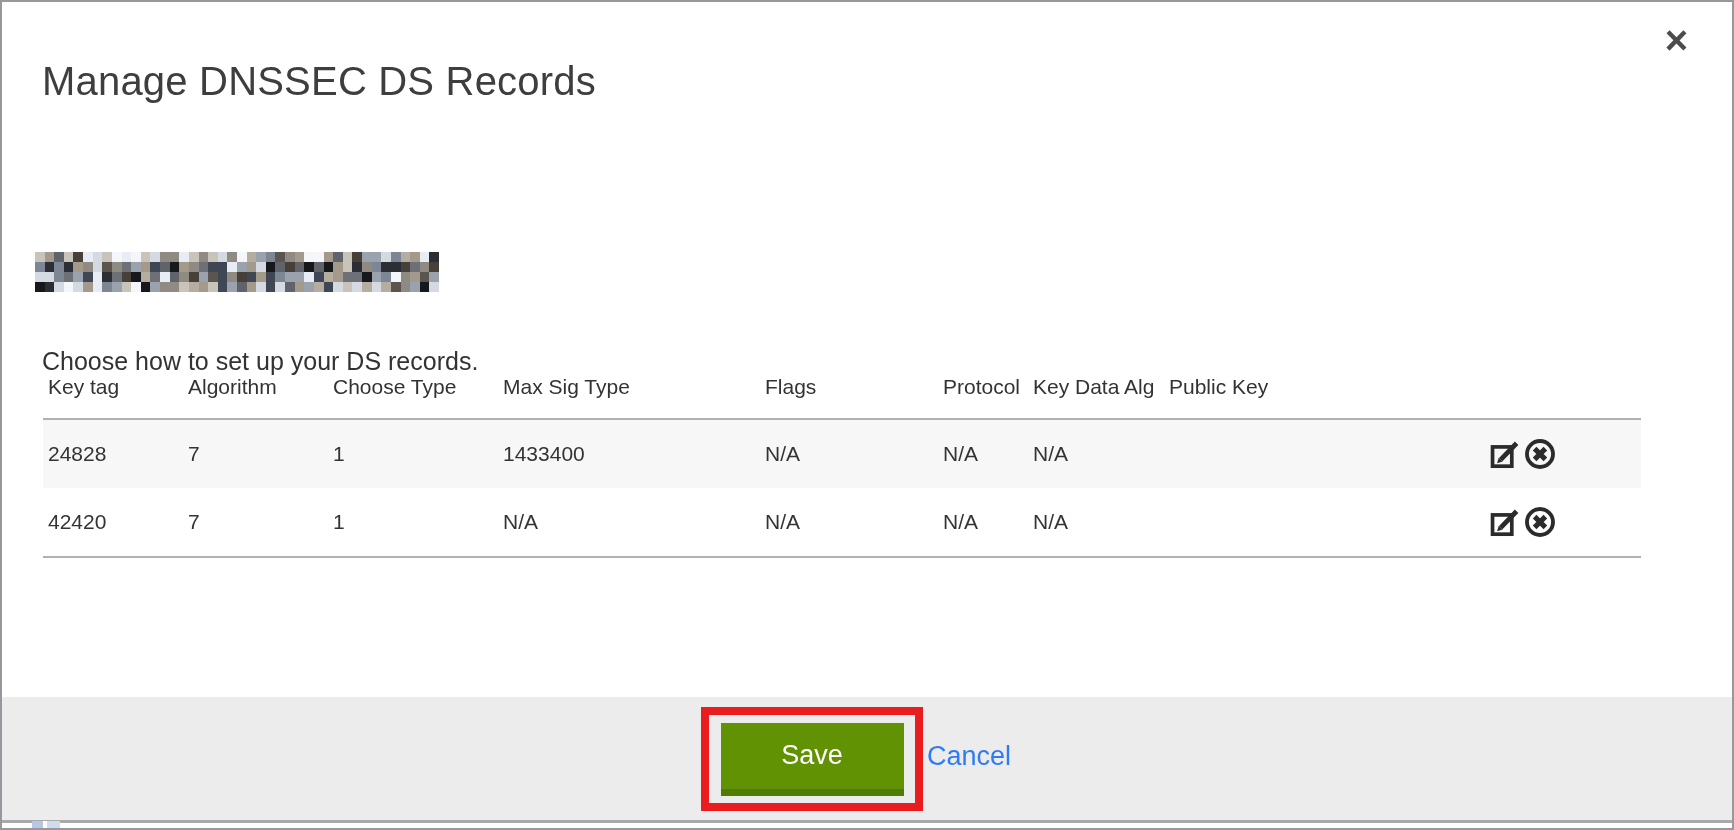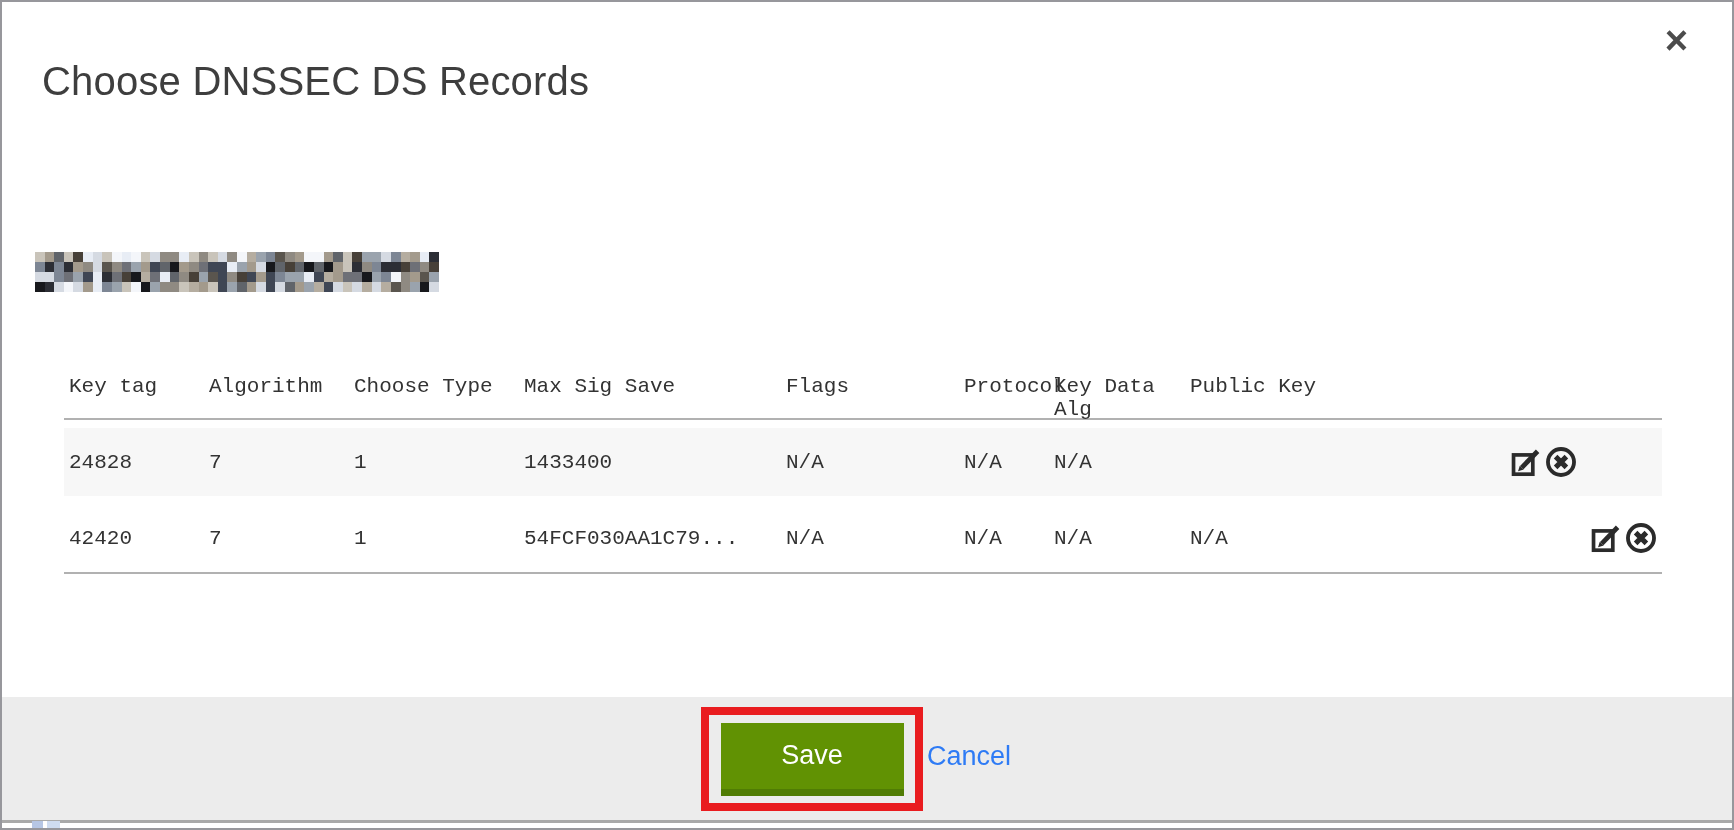--- a/index.html
+++ b/index.html
@@ -10,26 +10,26 @@
            color:#3e3e3e; letter-spacing:0.2px; }
   .close { position:absolute; top:18px; right:44px; font-size:40px; font-weight:700;
            color:#4c4c4c; line-height:1; cursor:pointer; }
 
   .mosaic { position:absolute; left:33px; top:250px; width:404px; height:40px;
             display:grid; grid-template-columns:repeat(42,1fr); grid-template-rows:repeat(4,1fr); }
   .mosaic div { width:100%; height:100%; }
 
   .instruction { position:absolute; left:40px; top:320px; font-size:25px; color:#333; }
 
-  .ds-table { position:absolute; left:62px; top:366px; width:1598px;font-family:Liberation Mono, monospace; }
+  .ds-table { position:absolute; left:41px; top:366px; width:1598px; }
   .trow { display:grid; grid-template-columns:145px 145px 170px 262px 178px 90px 136px 189px 1fr 80px;
           align-items:center; font-size:21px; color:#333; box-sizing:border-box; }
   .trow .c0 { padding-left:5px; }
   .thead { height:52px; border-bottom:2px solid #b1b1b1; align-items:start; padding-top:7px; }
-  .drow { height:68px;margin-top:8px; }
+  .drow { height:68px; }
   .drow.alt { background:#f7f7f7; }
   .table-end { border-bottom:2px solid #b1b1b1; height:0; }
   .icons-cell { display:flex; justify-content:flex-end; align-items:center; gap:1px; padding-right:4px; }
   .icons-cell svg { display:block; cursor:pointer; }
 
   .add-btn { position:absolute; left:45px; top:573px; width:233px; height:50px;
              background:#fff; border:3px solid #5a9c1a; color:#47941c; font-size:22px;
              font-family:inherit; cursor:pointer; box-sizing:border-box; }
 
   .footer { position:absolute; left:0; right:0; top:695px; height:123px;
@@ -44,21 +44,21 @@
             text-decoration:none; cursor:pointer; }
 
   .page-fragment { position:absolute; left:30px; bottom:0; width:28px; height:7px;
                    background:linear-gradient(90deg,#b6c6e4 0 40%,#ffffff 40% 55%,#cfdcf0 55% 100%); }
 </style>
 </head>
 <body>
 
 <div class="frame">
 
-  <h1 class="title">Choose DNSSEC DS Records</h1>
+  <h1 class="title">Manage DNSSEC DS Records</h1>
   <span class="close">×</span>
 
   <div class="mosaic">
       <div style="background: rgb(201, 196, 186);"></div>
       <div style="background: rgb(163, 154, 140);"></div>
       <div style="background: rgb(96, 100, 106);"></div>
       <div style="background: rgb(201, 196, 186);"></div>
       <div style="background: rgb(71, 64, 56);"></div>
       <div style="background: rgb(232, 237, 245);"></div>
       <div style="background: rgb(213, 218, 226);"></div>
@@ -218,27 +218,28 @@
       <div style="background: rgb(181, 173, 160);"></div>
       <div style="background: rgb(213, 218, 226);"></div>
       <div style="background: rgb(181, 173, 160);"></div>
       <div style="background: rgb(90, 85, 78);"></div>
       <div style="background: rgb(143, 138, 130);"></div>
       <div style="background: rgb(154, 163, 173);"></div>
       <div style="background: rgb(23, 24, 28);"></div>
       <div style="background: rgb(213, 218, 226);"></div>
     </div>
 
+  <p class="instruction">Choose how to set up your DS records.</p>
 
   <div class="ds-table">
     <div class="trow thead">
       <span class="c0">Key tag</span>
       <span>Algorithm</span>
       <span>Choose Type</span>
-      <span>Max Sig Save</span>
+      <span>Max Sig Type</span>
       <span>Flags</span>
       <span>Protocol</span>
       <span>Key Data Alg</span>
       <span>Public Key</span>
       <span></span>
     </div>
 
     <div class="trow drow alt">
       <span class="c0">24828</span>
       <span>7</span>
@@ -258,21 +259,20 @@
           <circle cx="12" cy="12" r="9.2" fill="none" stroke="#2b2b2b" stroke-width="2.7"></circle>
           <path d="M8.2 8.2 L15.8 15.8 M15.8 8.2 L8.2 15.8" stroke="#2b2b2b" stroke-width="3.6"></path>
         </svg>
       </span>
     </div>
 
     <div class="trow drow">
       <span class="c0">42420</span>
       <span>7</span>
       <span>1</span>
-      <span>54FCF030AA1C79...</span>
       <span>N/A</span>
       <span>N/A</span>
       <span>N/A</span>
       <span>N/A</span>
       <span></span>
       <span class="icons-cell">
         <svg width="34" height="34" viewBox="0 0 24 24">
           <rect x="3.2" y="7" width="13.6" height="13.6" fill="none" stroke="#2b2b2b" stroke-width="2.6"></rect>
           <path d="M9 16 L20.2 4.4" stroke="#2b2b2b" stroke-width="3.4" fill="none"></path>
           <path d="M6.4 18.6 L7.6 14.6 L10.4 17.3 Z" fill="#2b2b2b"></path>

